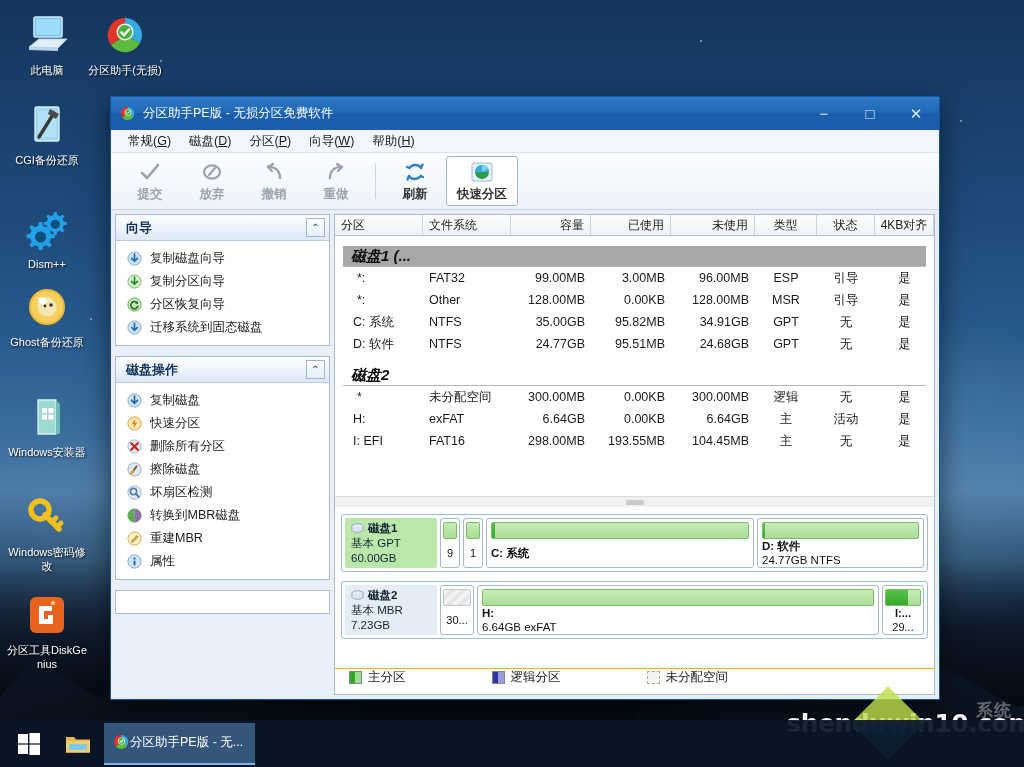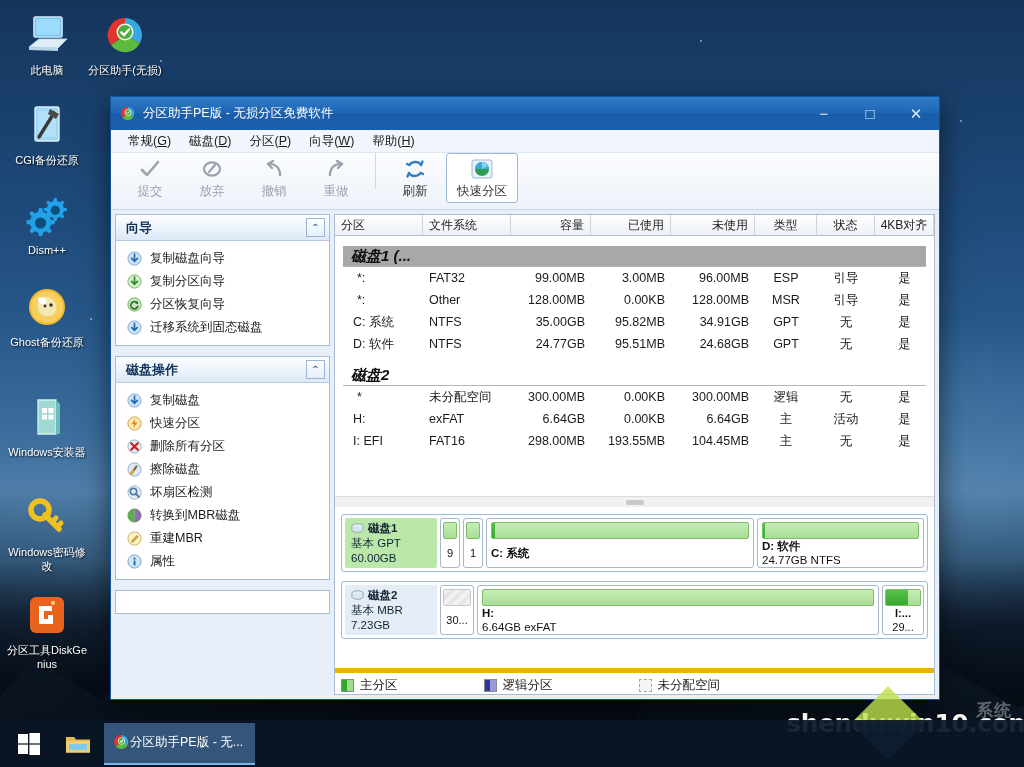--- a/index.html
+++ b/index.html
@@ -83,21 +83,21 @@
     font-size: 12.5px; color: #1a1a1a;
   }
   .menu-item { padding: 9px 9px; white-space: nowrap; }
   .menu-item u { text-decoration: underline; }
 
   
   #toolbar {
     height: 57px; flex: 0 0 57px;
     background: linear-gradient(180deg, #fbfcfe 0%, #eef3fa 100%);
     border-bottom: 1px solid #c8d6e8;
-    display: flex; padding: 0 8px;
+    display: flex; align-items: center; padding: 0 8px; font-weight: bold;
   }
   .tb-btn {
     width: 62px; height: 50px; display: flex; flex-direction: column;
     align-items: center; justify-content: center; gap: 2px;
     font-size: 12.5px; color: #333; border: 1px solid transparent; border-radius: 3px;
   }
   .tb-btn.disabled { color: #9aa3ad; }
   .tb-btn .tbico { height: 24px; display: flex; align-items: center; justify-content: center; }
   .tb-btn.active { border: 1px solid #9fb8d4; background: #fff; box-shadow: inset 0 0 0 1px #fff; }
   .tb-btn.wide { width: 72px; }
@@ -183,22 +183,22 @@
   .part-bar.green { background: linear-gradient(180deg, #c7ecb8, #a9dd95); border: 1px solid #7cbd69; }
   .part-bar.green .used { position: absolute; left: 0; top: 0; bottom: 0; background: linear-gradient(180deg,#57c14a,#36a82c); }
   .part-bar.unalloc { background: repeating-linear-gradient(135deg,#f2f2f2 0 4px,#e6e6e6 4px 8px); border: 1px solid #c6c6c6; }
   .part-txt { flex: 1; display: flex; flex-direction: column; justify-content: center; font-size: 11.5px; line-height: 14px; color: #111; overflow: hidden; }
   .part-txt .p1 { font-weight: bold; white-space: nowrap; overflow: hidden; }
   .part-txt .p2 { white-space: nowrap; overflow: hidden; }
   .part-block.narrow { padding: 3px 2px 0 2px; }
   .part-block.narrow .part-txt { align-items: center; font-size: 11px; }
 
   #legend {
-    height: 26px; flex: 0 0 26px; display: flex; align-items: flex-end;
-    border-top: 5px solid #eab308; background: #fff; padding-left: 6px; font-size: 12.5px; color: #1a1a1a;
+    height: 26px; flex: 0 0 26px; display: flex; align-items: flex-start;
+    border-top: 1px solid #eab308; background: #fff; padding-left: 14px; font-size: 12.5px; color: #1a1a1a;
   }
   .leg { display: flex; align-items: center; gap: 6px; margin-right: 86px; }
   .leg .sw { width: 13px; height: 13px; border: 1px solid #7d8a97; }
   .sw.prim { background: linear-gradient(90deg,#32a828 0 45%,#9fdd8e 45% 100%); }
   .sw.logic { background: linear-gradient(90deg,#33359c 0 45%,#9a9cd8 45% 100%); }
   .sw.free { background: #f4f4f4; border-style: dashed; border-color: #b5a98f; }
 
   
   #taskbar {
     position: absolute; left: 0; bottom: 0; width: 1024px; height: 47px;
@@ -278,21 +278,21 @@
     <svg width="44" height="42" viewBox="0 0 44 42">
       <rect x="10" y="3" width="24" height="34" rx="2" fill="#9ed8f5" stroke="#d9effb" stroke-width="1.4"></rect>
       <rect x="13" y="7" width="18" height="26" fill="#bfe6fa" opacity=".6"></rect>
       <path d="M14 33 L29 9" stroke="#3a3a3a" stroke-width="3.4" stroke-linecap="round"></path>
       <path d="M25 5 L34 10 L31 15 L23 10 Z" fill="#4a4a4a"></path>
     </svg>
   </div>
   <span class="lbl">CGI备份还原</span>
 </div>
 
-<div class="desk-icon" style="left:4px;top:190px">
+<div class="desk-icon" style="left:4px;top:204px">
   <div class="glyph">
     <svg width="46" height="42" viewBox="0 0 46 42">
       <g fill="#22a0e8">
         <path d="M30 4 l2.6 0 .7 3.1 2.6 1.1 2.6-1.8 1.9 1.9 -1.8 2.6 1.1 2.6 3.1 .7 0 2.6 -3.1 .7 -1.1 2.6 1.8 2.6 -1.9 1.9 -2.6-1.8 -2.6 1.1 -.7 3.1 -2.6 0 -.7-3.1 -2.6-1.1 -2.6 1.8 -1.9-1.9 1.8-2.6 -1.1-2.6 -3.1-.7 0-2.6 3.1-.7 1.1-2.6 -1.8-2.6 1.9-1.9 2.6 1.8 2.6-1.1 Z"></path>
         <circle cx="31.3" cy="16.3" r="4.6" fill="#0c4f78"></circle>
       </g>
       <g fill="#22a0e8">
         <path d="M15 14 l3.2 0 .9 3.8 3.2 1.4 3.2-2.2 2.3 2.3 -2.2 3.2 1.4 3.2 3.8 .9 0 3.2 -3.8 .9 -1.4 3.2 2.2 3.2 -2.3 2.3 -3.2-2.2 -3.2 1.4 -.9 3.8 -3.2 0 -.9-3.8 -3.2-1.4 -3.2 2.2 -2.3-2.3 2.2-3.2 -1.4-3.2 -3.8-.9 0-3.2 3.8-.9 1.4-3.2 -2.2-3.2 2.3-2.3 3.2 2.2 3.2-1.4 Z"></path>
         <circle cx="16.6" cy="29" r="5.6" fill="#0c4f78"></circle>
       </g>

